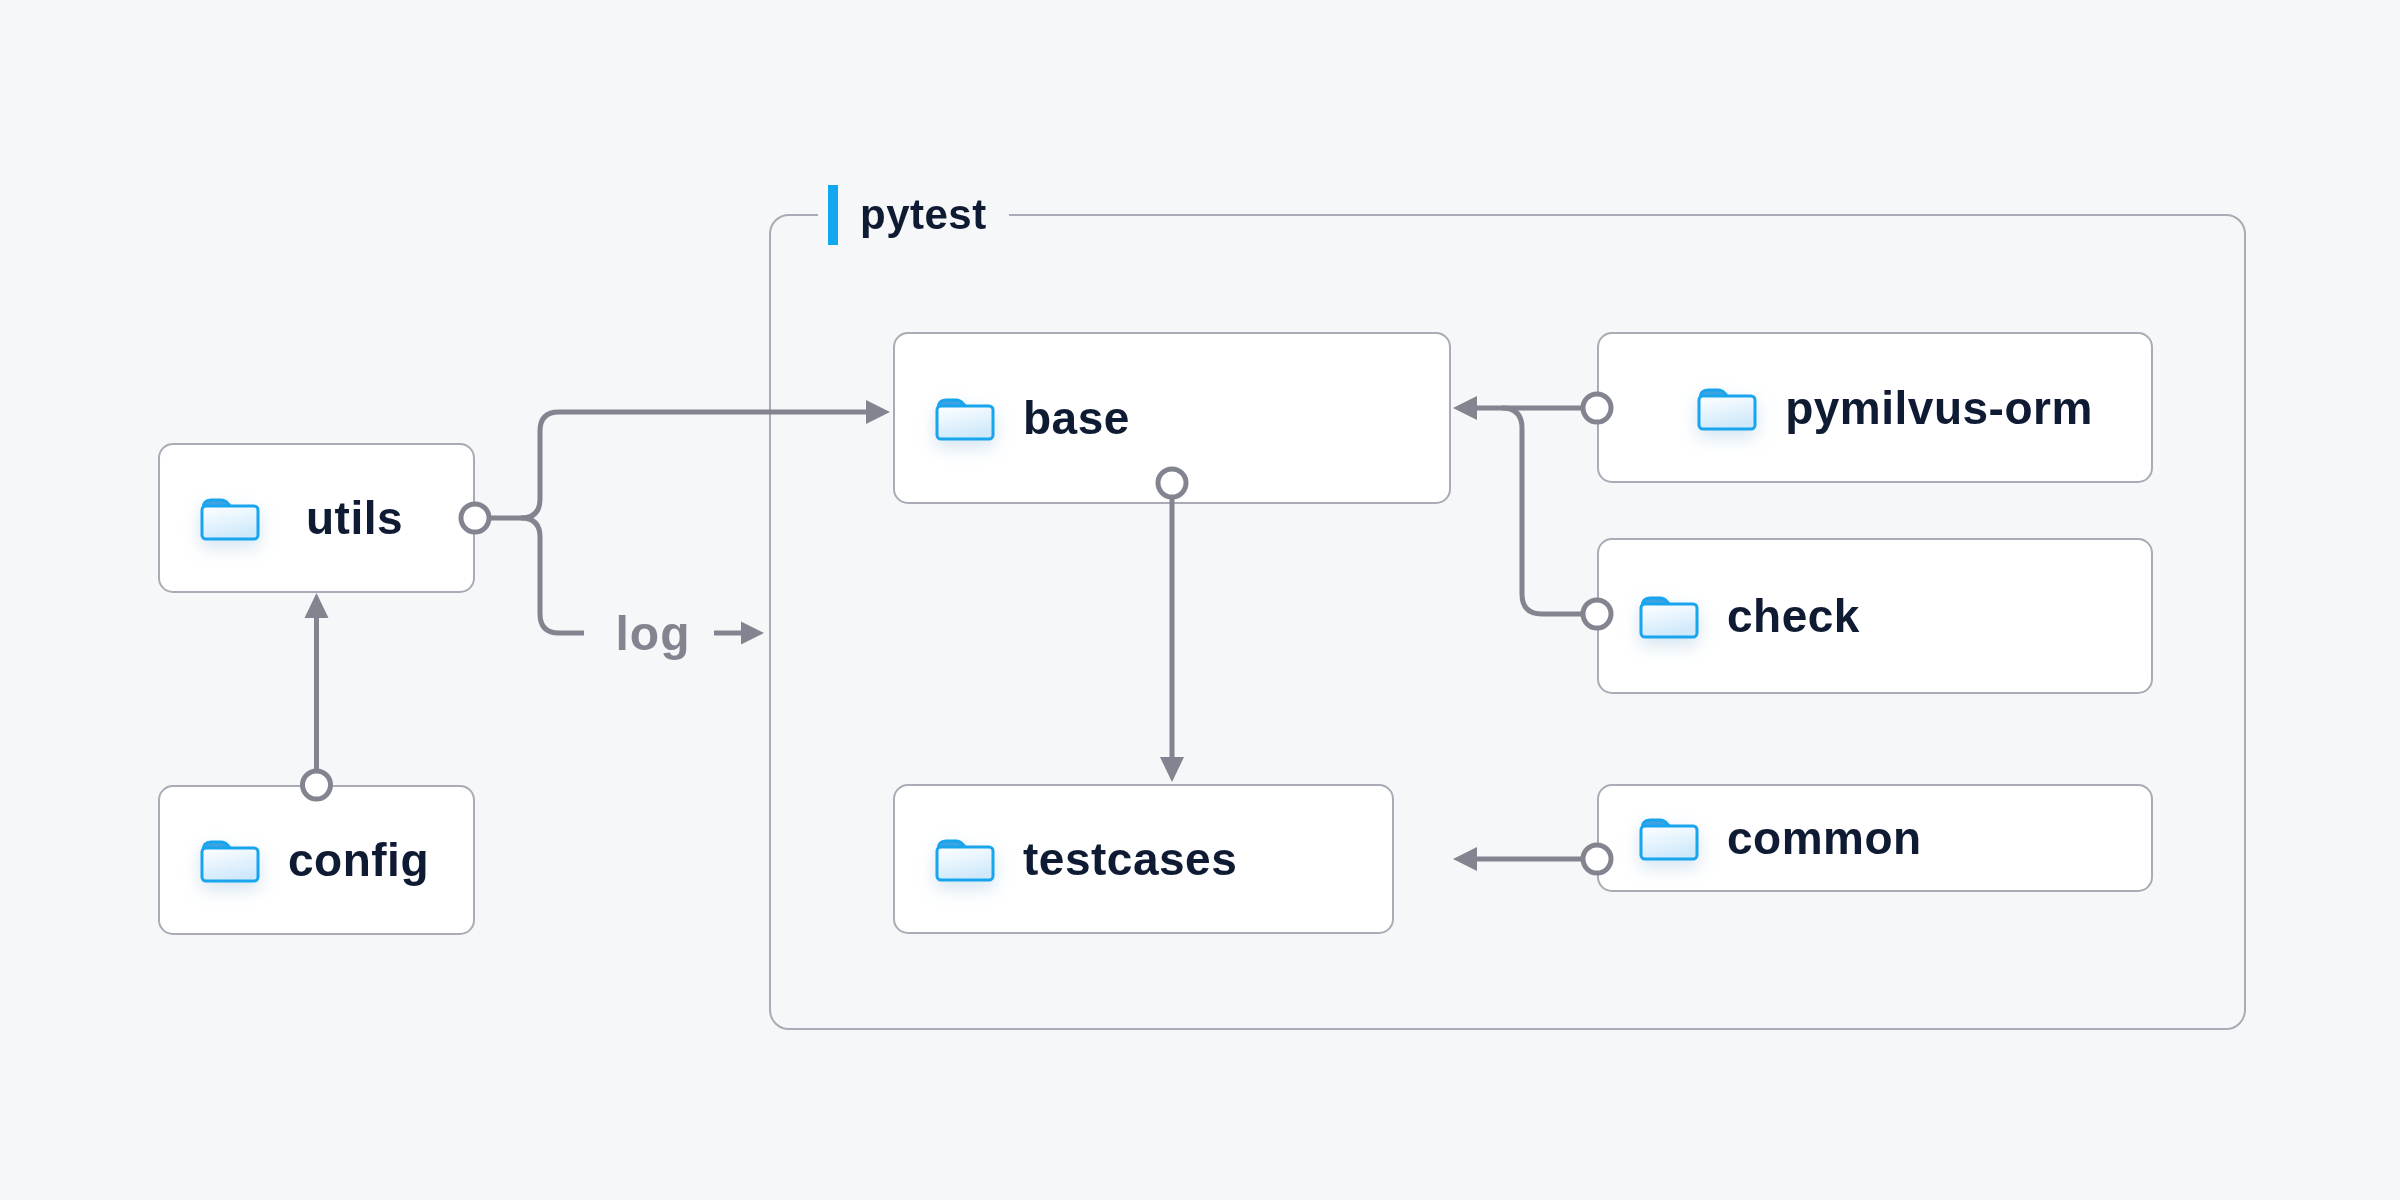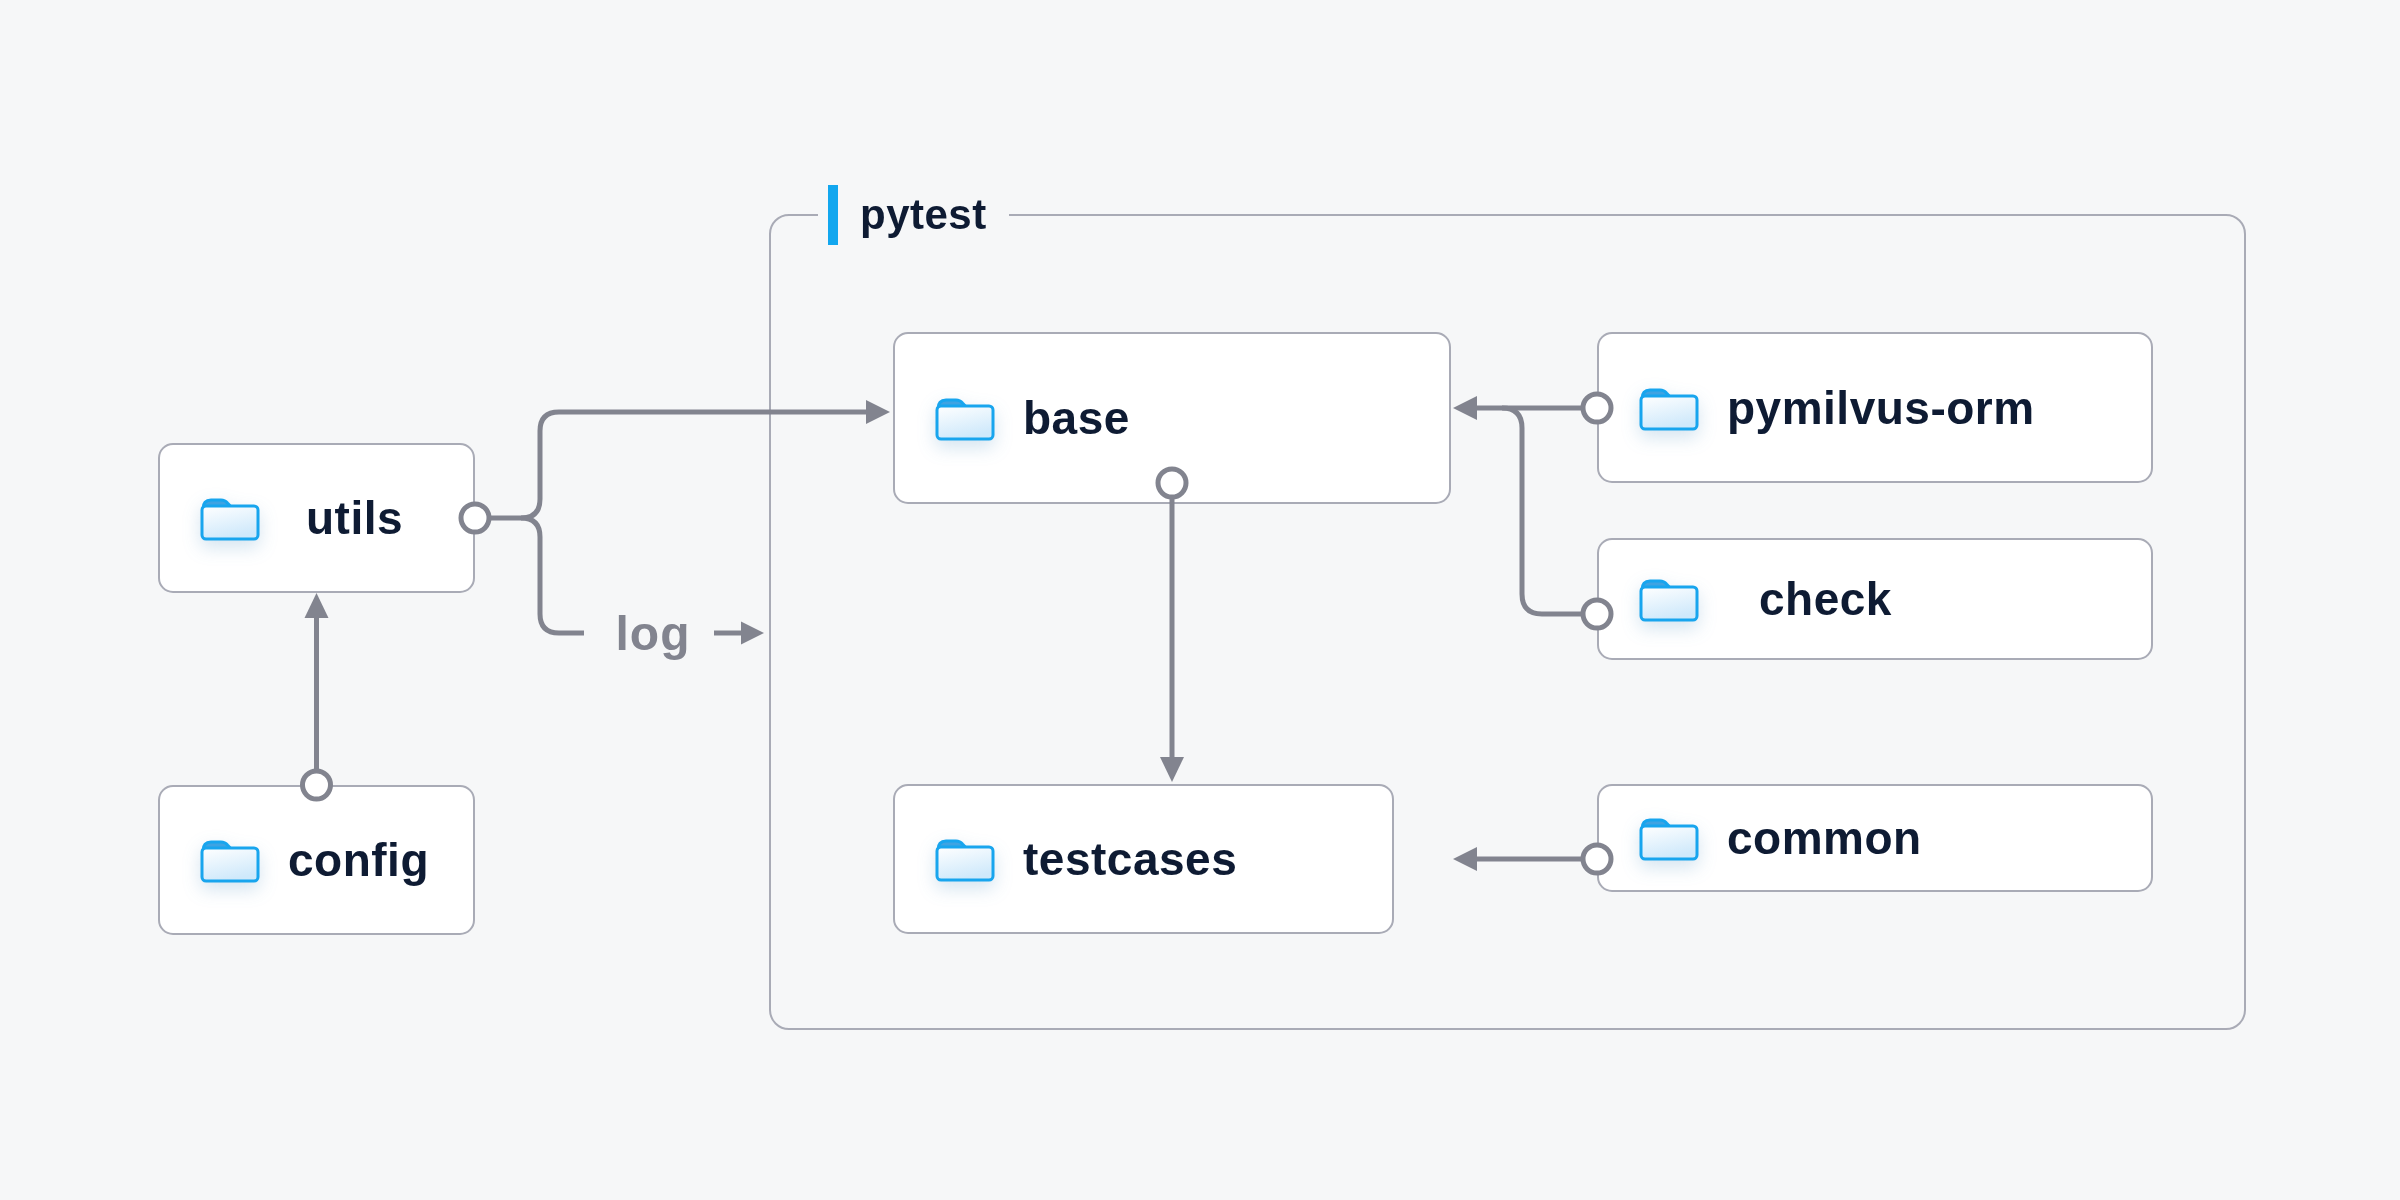--- a/index.html
+++ b/index.html
@@ -49,22 +49,22 @@
     margin-left:26px;letter-spacing:0.5px;
   }
   .node svg.folder{
     width:64px;height:50px;flex:0 0 auto;
     filter:drop-shadow(0 7px 9px rgba(40,120,180,0.20));
   }
 
   #n-utils    {left:158px; top:443px; width:317px; height:150px;gap:18px;}
   #n-config   {left:158px; top:785px; width:317px; height:150px;}
   #n-base     {left:893px; top:332px; width:558px; height:172px;}
-  #n-pymilvus {left:1597px;top:332px; width:556px; height:151px;}
-  #n-check    {left:1597px;top:538px; width:556px; height:122px;gap:32px;}
+  #n-pymilvus {left:1597px;top:332px; width:556px; height:151px;justify-content:center;}
+  #n-check    {left:1597px;top:538px; width:556px; height:156px;}
   #n-testcases{left:893px; top:784px; width:501px; height:150px;}
   #n-common   {left:1597px;top:784px; width:556px; height:108px;}
 
   svg.wires{
     position:absolute;left:0;top:0;width:2400px;height:1200px;
     z-index:2;pointer-events:none;
   }
   .wire{stroke:var(--connector);stroke-width:5;fill:none;}
   .head{fill:var(--connector);stroke:none;}
   .port{fill:#ffffff;stroke:var(--connector);stroke-width:5;}

